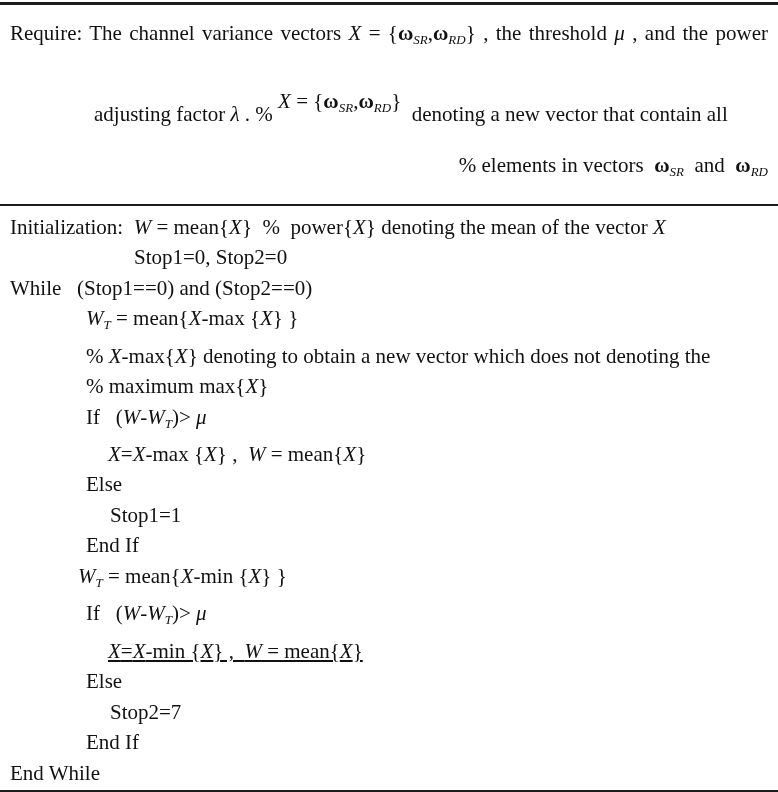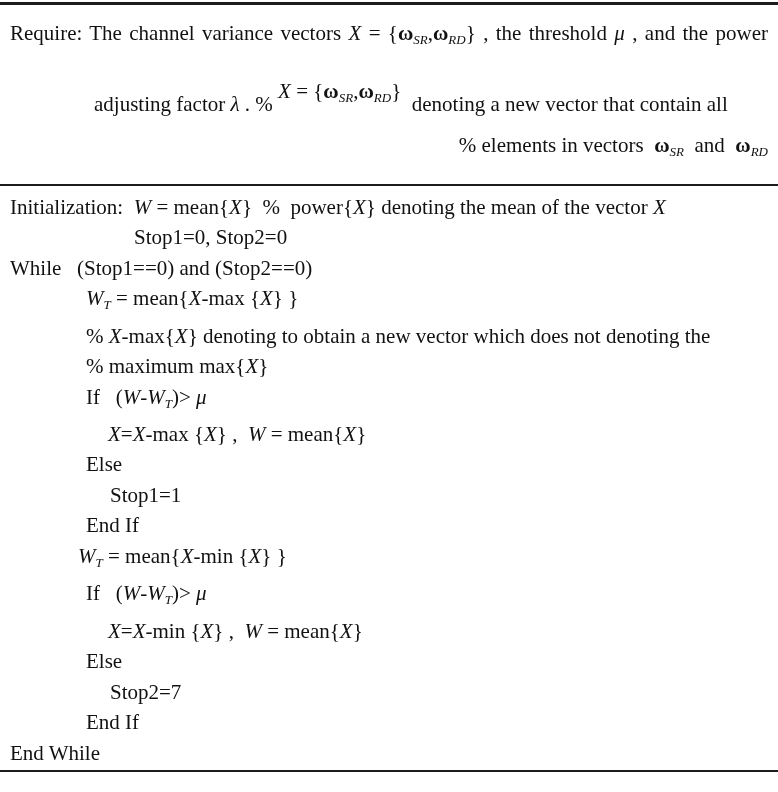--- a/index.html
+++ b/index.html
@@ -26,21 +26,21 @@
 
   .section { padding: 0 10px; }
 
   .line {
     white-space: pre;
     line-height: 30.5px;
   }
 
   
   .require .line:nth-child(1) { margin-top: 13px; line-height: 30px; }
-  .require .line:nth-child(2) { margin-top: 36px; line-height: 26px; }
+  .require .line:nth-child(2) { margin-top: 36px; line-height: 46px; }
   .require .line:nth-child(3) { margin-top: 6px;  line-height: 30px; text-align: right; }
 
   .justify {
     white-space: normal;
     text-align: justify;
     text-align-last: justify;
   }
 
   .body-sec { padding-top: 6px; }
 
@@ -76,21 +76,21 @@
       <div class="line" style="padding-left: 76px;"><span class="s-i">W</span><span class="s-subi">T</span><span class="s-r"> = mean{</span><span class="s-i">X</span><span class="s-r">-max {</span><span class="s-i">X</span><span class="s-r">} }</span></div>
       <div class="line" style="padding-left: 76px;"><span class="s-r">% </span><span class="s-i">X</span><span class="s-r">-max{</span><span class="s-i">X</span><span class="s-r">} denoting to obtain a new vector which does not denoting the</span></div>
       <div class="line" style="padding-left: 76px;"><span class="s-r">% maximum max{</span><span class="s-i">X</span><span class="s-r">}</span></div>
       <div class="line" style="padding-left: 76px;"><span class="s-r">If   (</span><span class="s-i">W</span><span class="s-r">-</span><span class="s-i">W</span><span class="s-subi">T</span><span class="s-r">)&gt; </span><span class="s-i">μ</span></div>
       <div class="line" style="padding-left: 98px;"><span class="s-i">X</span><span class="s-r">=</span><span class="s-i">X</span><span class="s-r">-max {</span><span class="s-i">X</span><span class="s-r">} ,  </span><span class="s-i">W</span><span class="s-r"> = mean{</span><span class="s-i">X</span><span class="s-r">}</span></div>
       <div class="line" style="padding-left: 76px;"><span class="s-r">Else</span></div>
       <div class="line" style="padding-left: 100px;"><span class="s-r">Stop1=1</span></div>
       <div class="line" style="padding-left: 76px;"><span class="s-r">End If</span></div>
       <div class="line" style="padding-left: 68px;"><span class="s-i">W</span><span class="s-subi">T</span><span class="s-r"> = mean{</span><span class="s-i">X</span><span class="s-r">-min {</span><span class="s-i">X</span><span class="s-r">} }</span></div>
       <div class="line" style="padding-left: 76px;"><span class="s-r">If   (</span><span class="s-i">W</span><span class="s-r">-</span><span class="s-i">W</span><span class="s-subi">T</span><span class="s-r">)&gt; </span><span class="s-i">μ</span></div>
-      <div class="line" style="padding-left: 98px;"><span class="s-i">X</span><span class="s-r">=</span><span class="s-i">X</span><span class="s-r">-min {</span><span class="s-i">X</span><span class="s-r">} ,  </span><span class="s-i">W</span><span class="s-r"> = mean{</span><span class="s-i">X</span><span class="s-r">}</span></div>
+      <div class="line" style="padding-left: 98px; text-decoration: underline;"><span class="s-i">X</span><span class="s-r">=</span><span class="s-i">X</span><span class="s-r">-min {</span><span class="s-i">X</span><span class="s-r">} ,  </span><span class="s-i">W</span><span class="s-r"> = mean{</span><span class="s-i">X</span><span class="s-r">}</span></div>
       <div class="line" style="padding-left: 76px;"><span class="s-r">Else</span></div>
       <div class="line" style="padding-left: 100px;"><span class="s-r">Stop2=7</span></div>
       <div class="line" style="padding-left: 76px;"><span class="s-r">End If</span></div>
       <div class="line"><span class="s-r">End While</span></div>
     </div>
 
   <div class="rule" id="rule-footer" style="background: rgb(28, 28, 28);"></div>
 
 </div>
 

